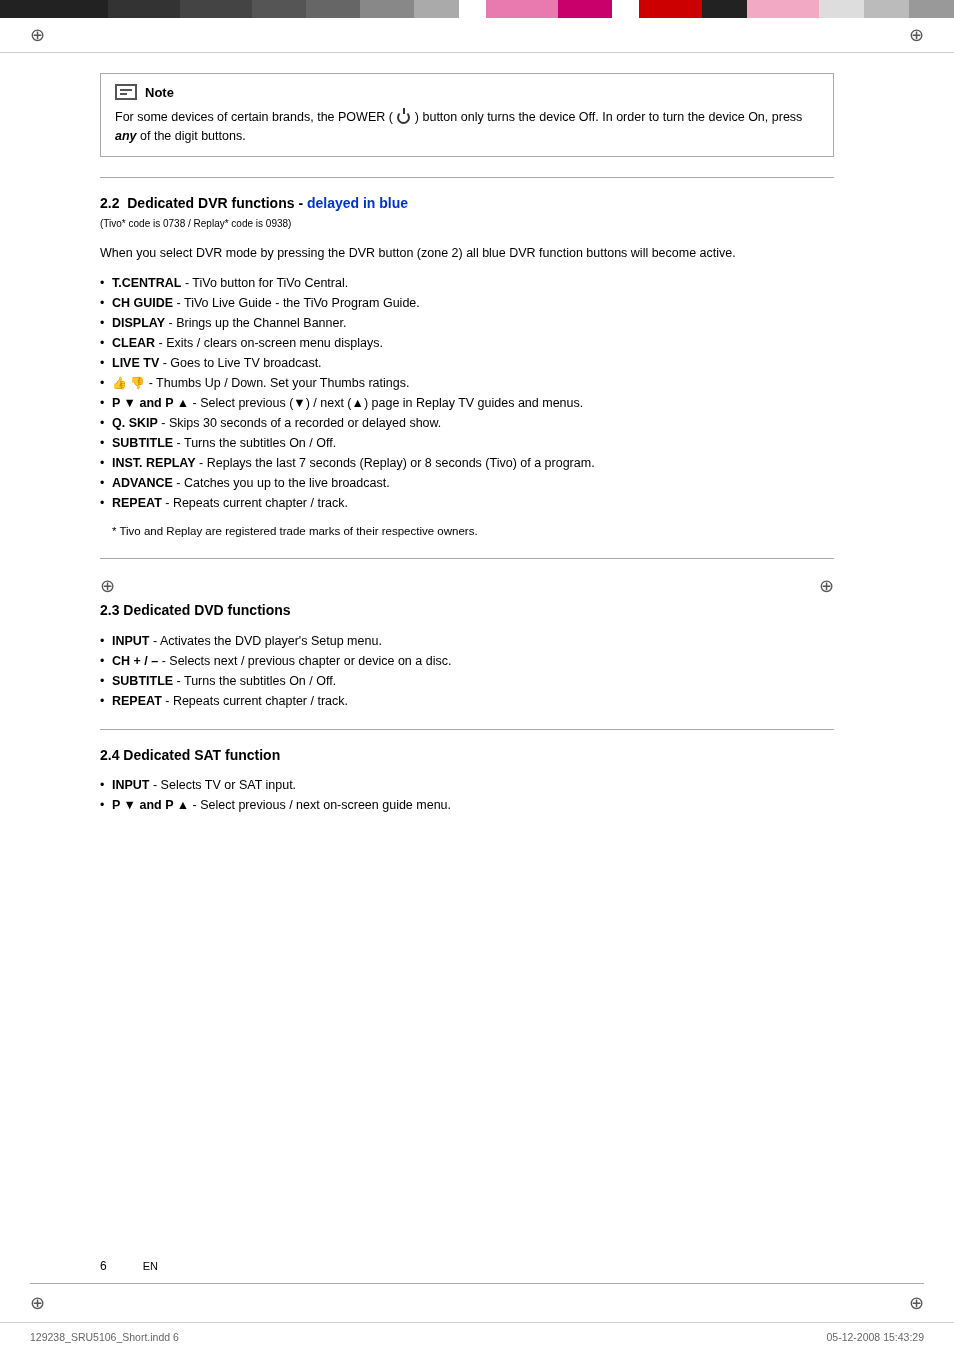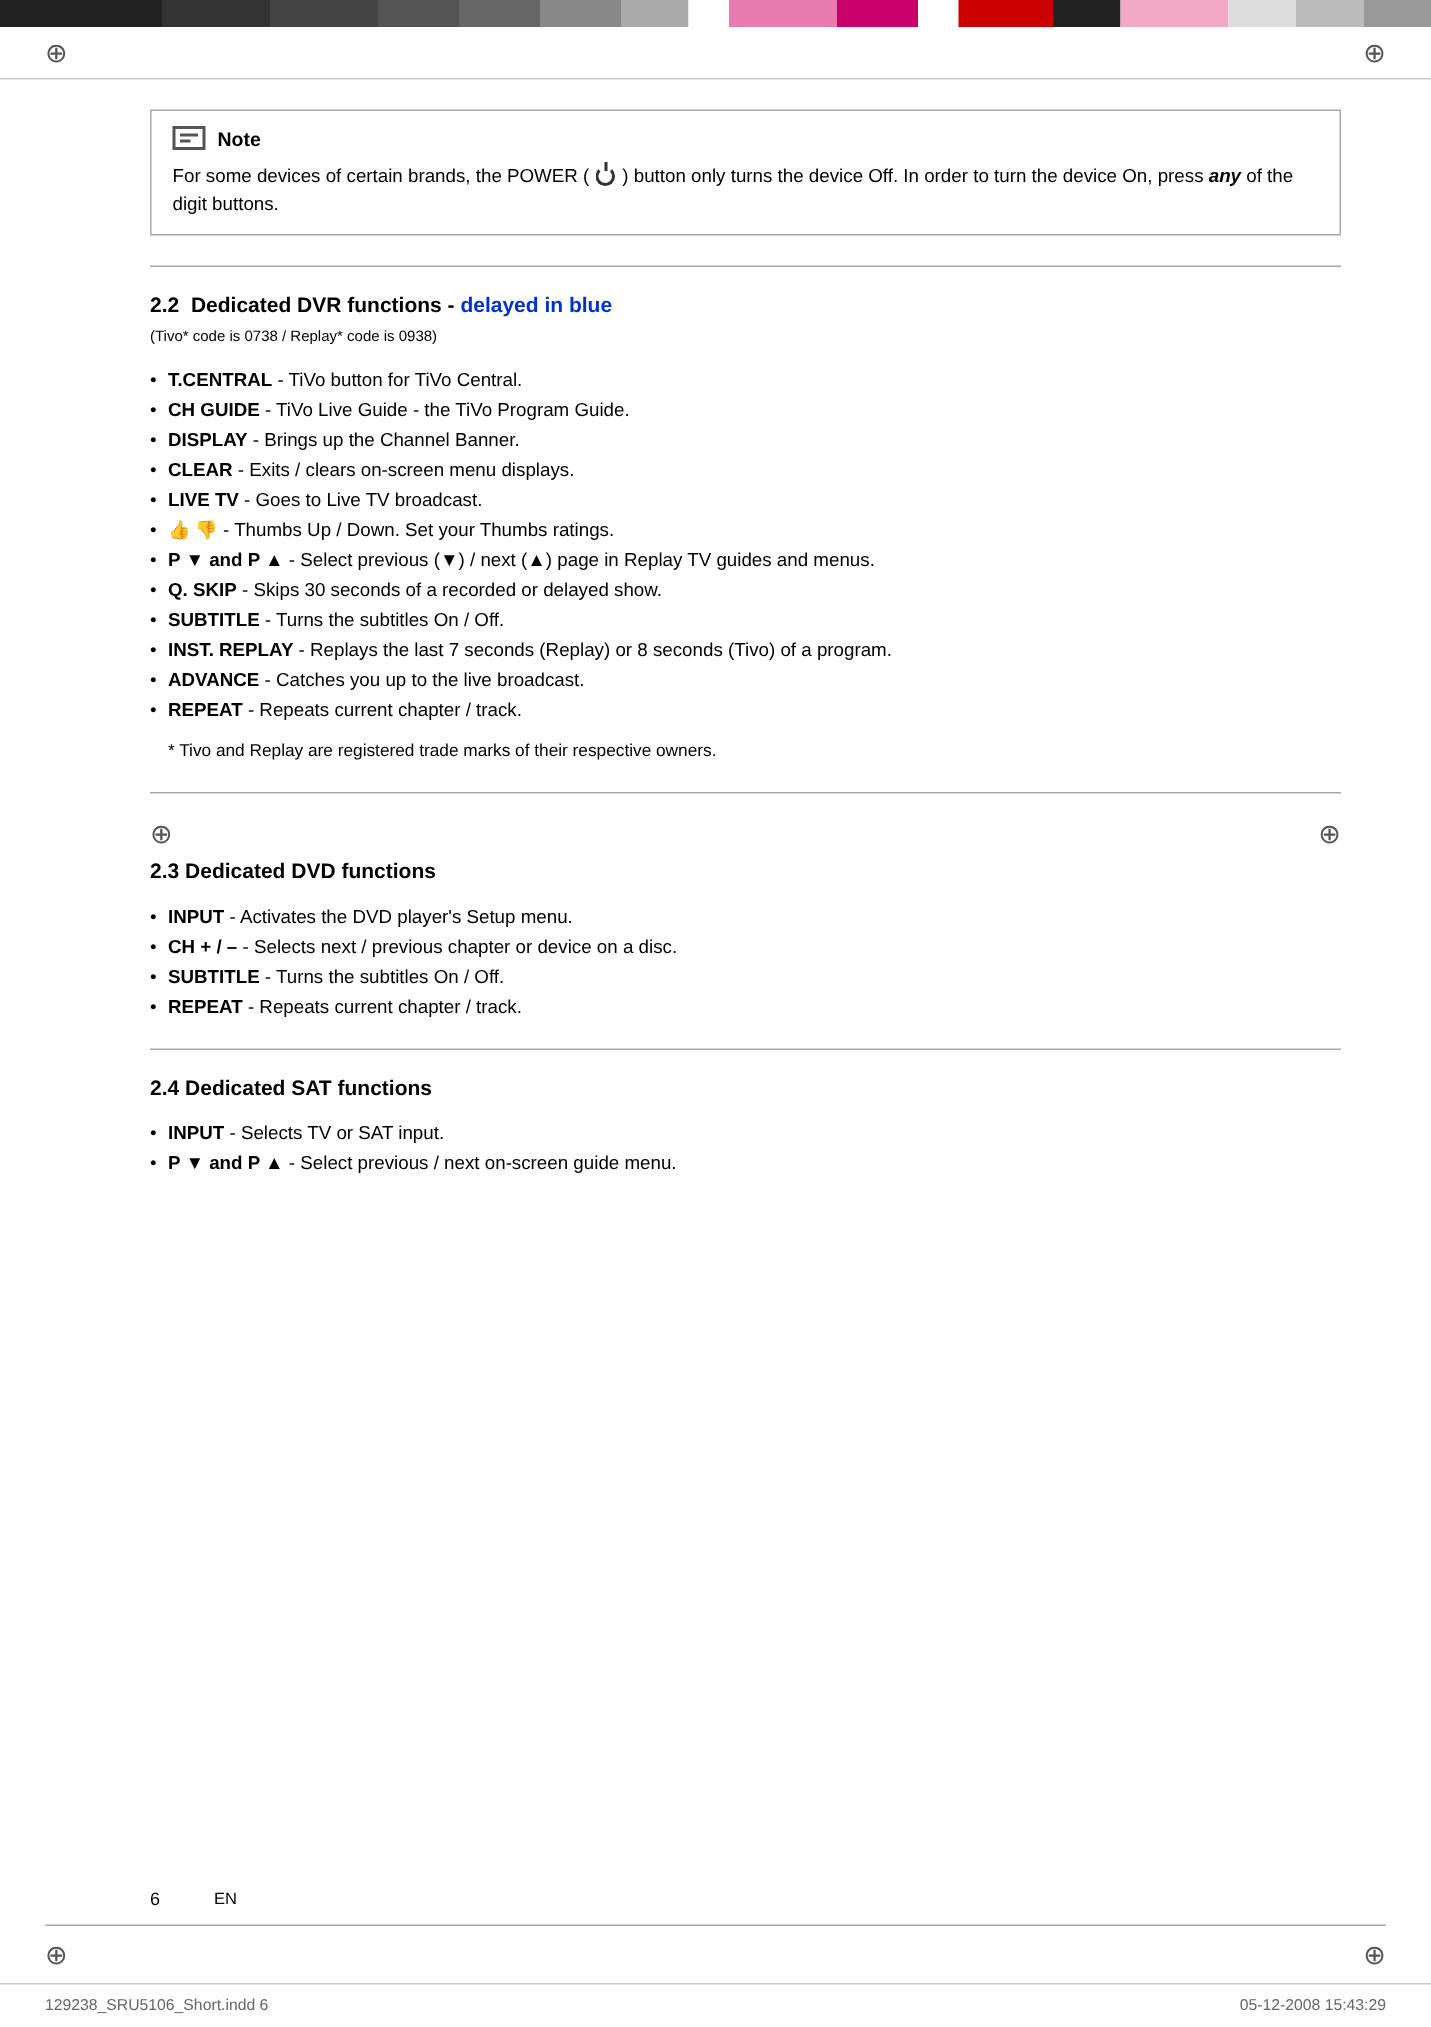--- a/index.html
+++ b/index.html
@@ -42,21 +42,21 @@
       border-bottom: 1px solid #ccc;
       position: relative;
     }
     .margin-line-top .cross-icon {
       font-size: 18px;
       color: #555;
     }
 
     
     .content {
-      padding: 20px 60px 20px 100px;
+      padding: 20px 120px 20px 100px;
     }
 
     
     .note-box {
       border: 1px solid #aaa;
       padding: 10px 14px;
       margin-bottom: 20px;
       position: relative;
     }
     .note-header {
@@ -215,20 +215,21 @@
     </div>
 
     <hr class="section-divider">
 
     <div class="section-block">
       <div class="section-heading">
         <span>2.2</span>&nbsp;
         <span>Dedicated DVR functions - </span><span class="blue-label">delayed in blue</span><br>
         <span style="font-weight:normal;font-size:10px;">(Tivo* code is 0738 / Replay* code is 0938)</span>
       </div>
+      <div class="body-text">When you select DVR mode by pressing the DVR button (zone 2) all blue DVR function buttons will become active.</div>
       <ul class="bullet-list">
         <li><strong>T.CENTRAL</strong><span> - TiVo button for TiVo Central.</span></li>
         <li><strong>CH GUIDE</strong><span> - TiVo Live Guide - the TiVo Program Guide.</span></li>
         <li><strong>DISPLAY</strong><span> - Brings up the Channel Banner.</span></li>
         <li><strong>CLEAR</strong><span> - Exits / clears on-screen menu displays.</span></li>
         <li><strong>LIVE TV</strong><span> - Goes to Live TV broadcast.</span></li>
         <li>
           <span style="font-size:12px;">👍 👎</span><span>  -  Thumbs Up / Down. Set your Thumbs ratings.</span>
         </li>
         <li><strong>P ▼ and P ▲</strong><span> - Select previous (▼) / next (▲) page in Replay TV guides and menus.</span></li>
@@ -259,21 +260,21 @@
         <li><strong>CH + / –</strong><span> - Selects next / previous chapter or device on a disc.</span></li>
         <li><strong>SUBTITLE</strong><span> - Turns the subtitles On / Off.</span></li>
         <li><strong>REPEAT</strong><span> - Repeats current chapter / track.</span></li>
       </ul>
     </div>
 
     <hr class="section-divider">
 
     <div class="section-block">
       <div class="section-heading">
-        <span>2.4</span>&nbsp;<span>Dedicated SAT functions</span>
+        <span>2.4</span>&nbsp;<span>Dedicated SAT function</span>
       </div>
       <ul class="bullet-list">
         <li><strong>INPUT</strong><span> - Selects TV or SAT input.</span></li>
         <li><strong>P ▼ and P ▲</strong><span> - Select previous / next on-screen guide menu.</span></li>
       </ul>
     </div>
 
   </div>
 
   <div style="position:absolute;bottom:0;left:0;right:0;">

